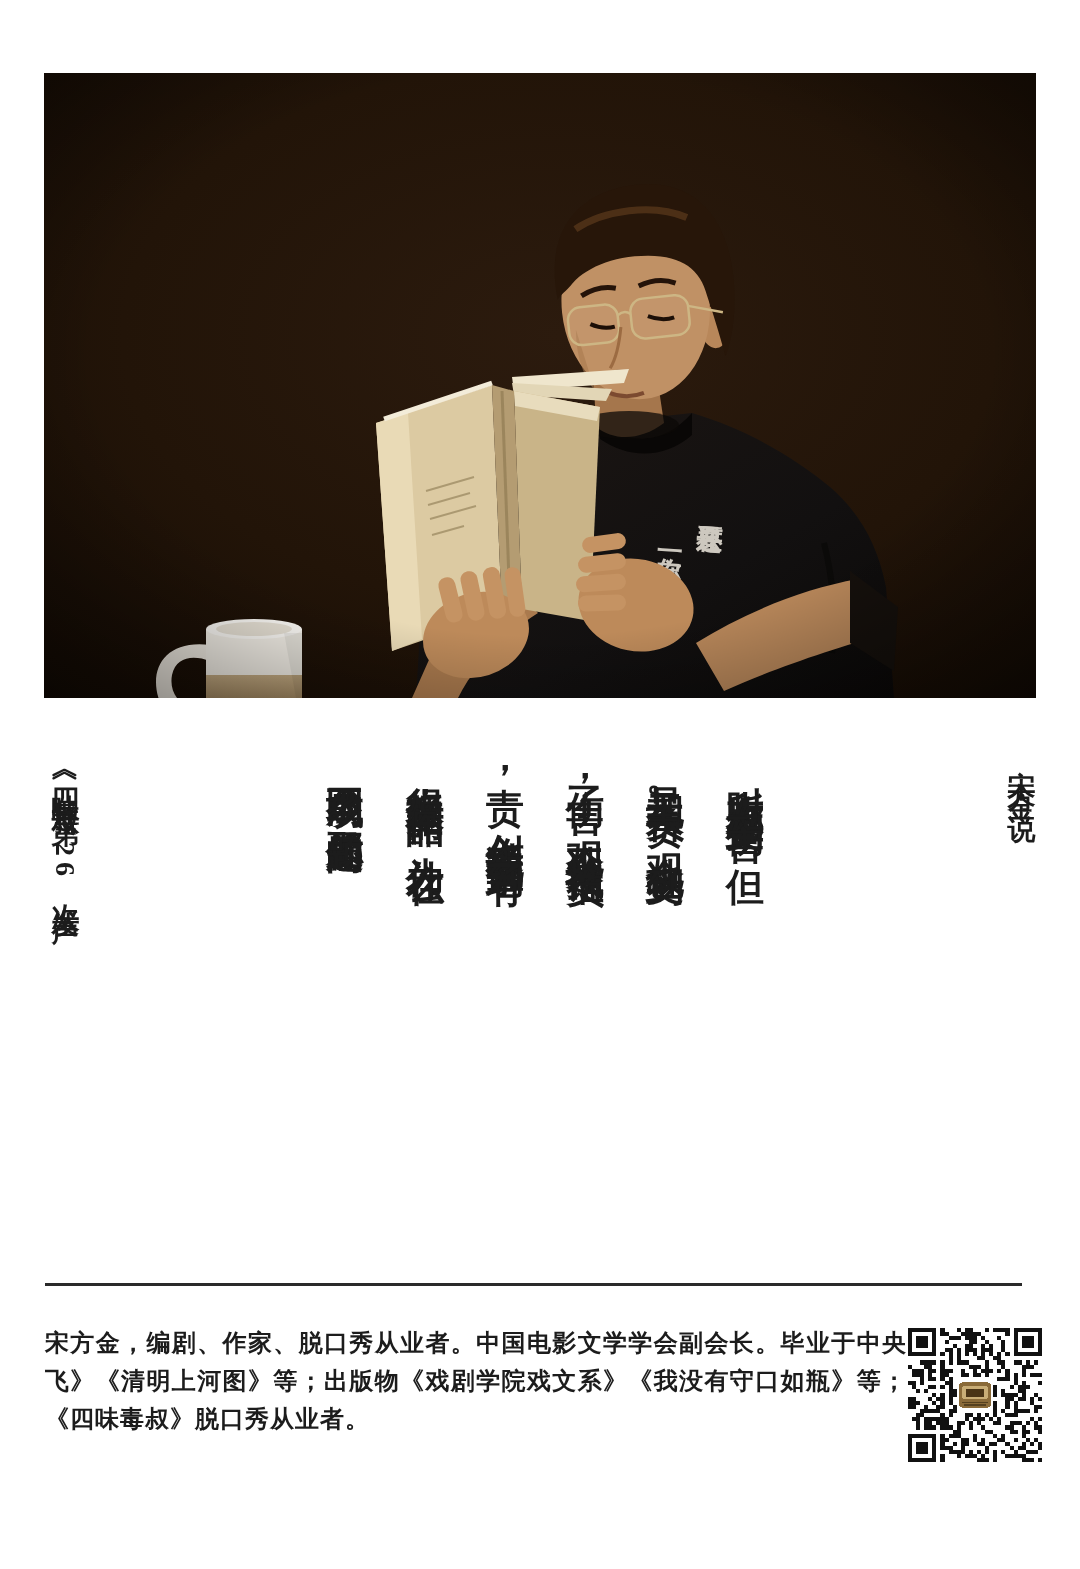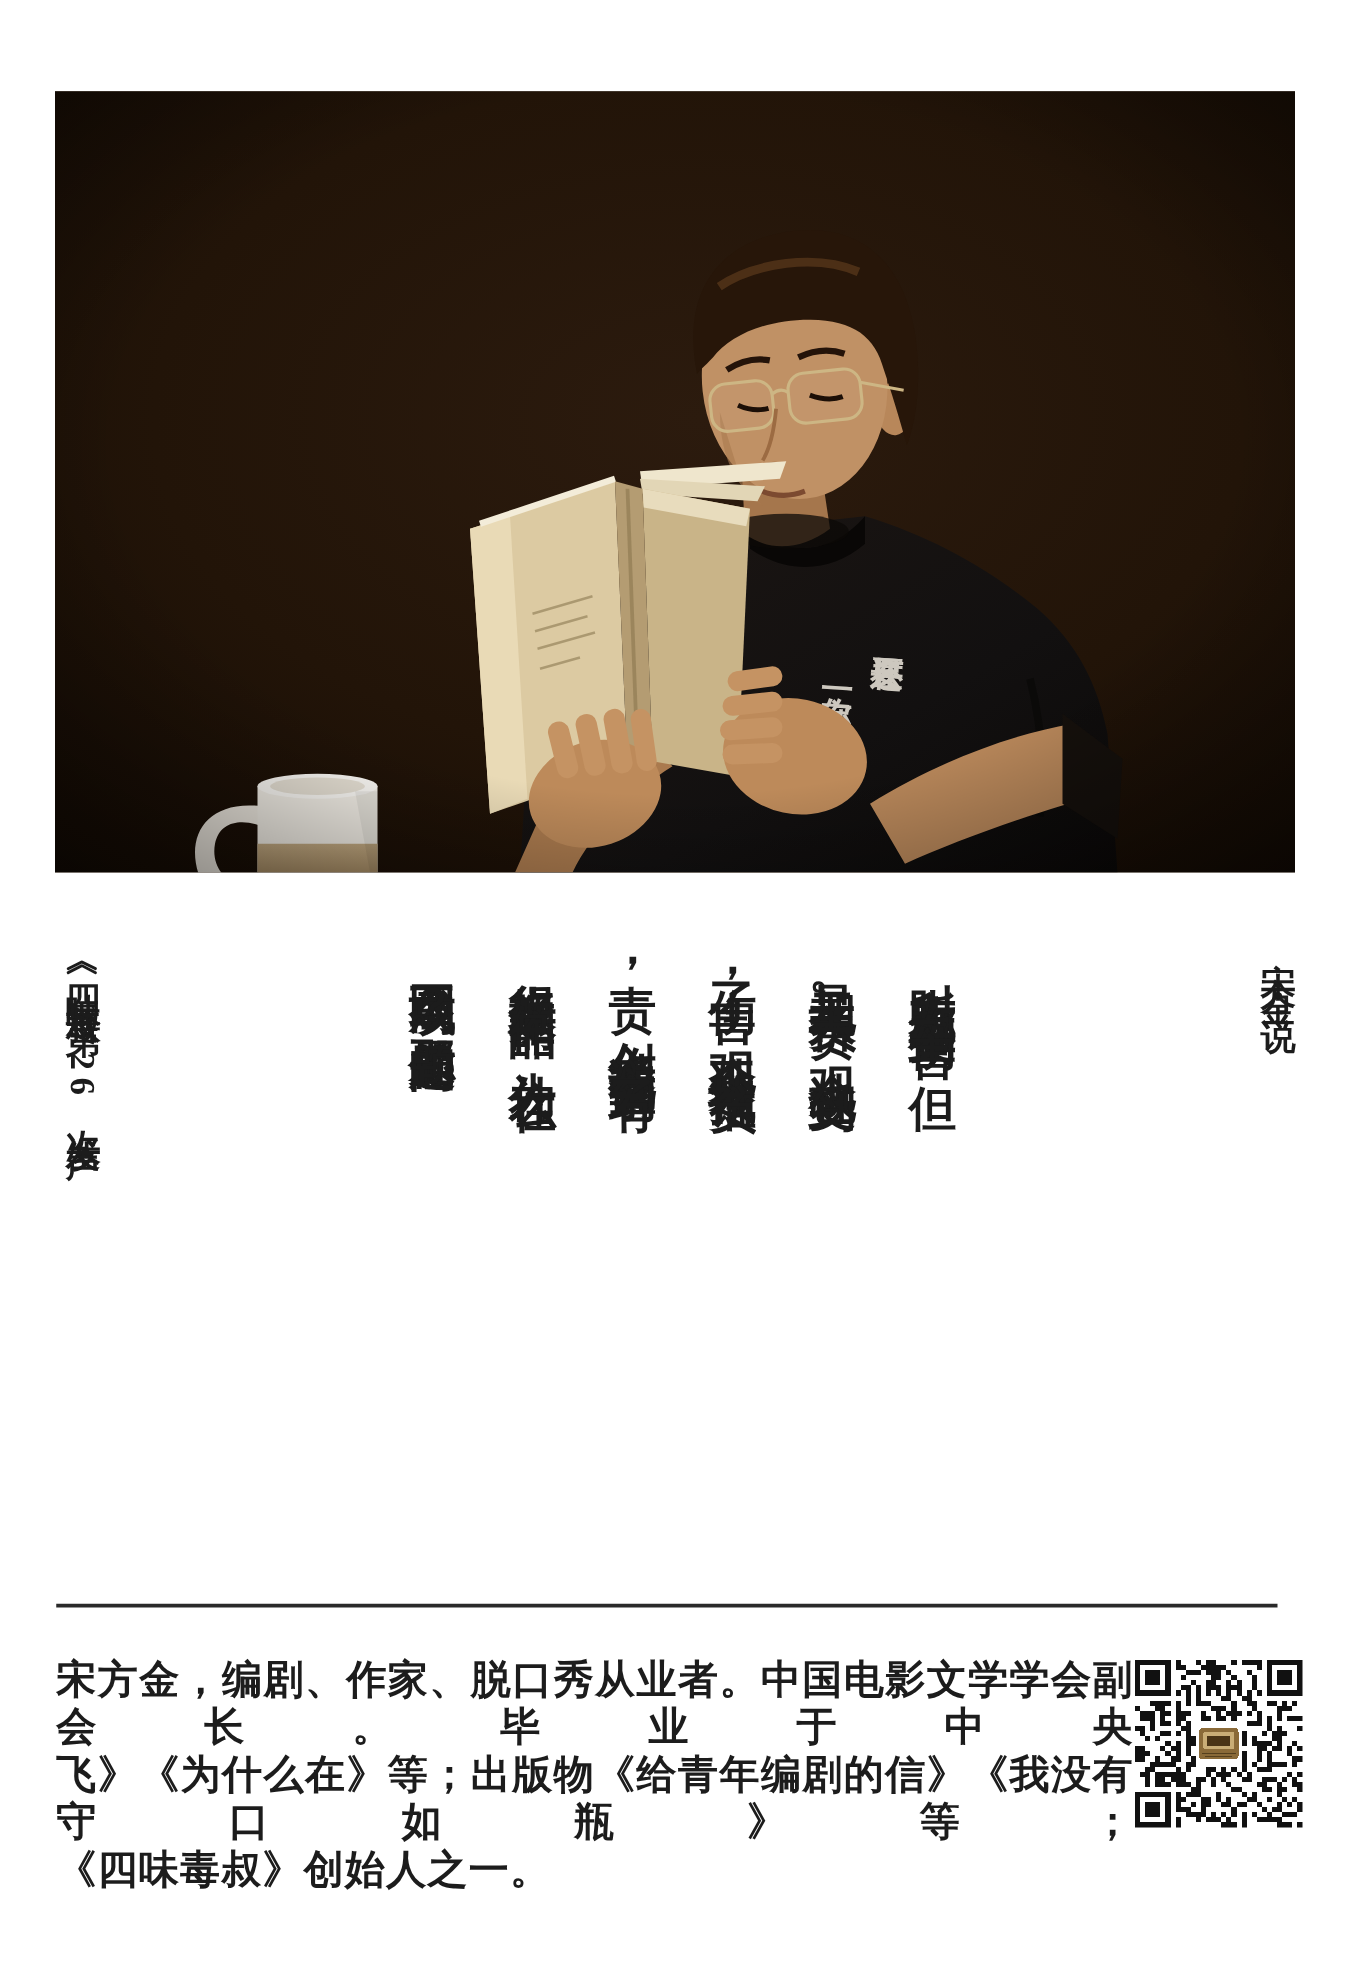--- a/index.html
+++ b/index.html
@@ -17,21 +17,21 @@
   .quote-block{position:absolute;left:305px;top:757px;height:560px;font-size:38px;font-weight:bold;}
   .q-col{line-height:80px;letter-spacing:4px;white-space:nowrap;}
   .q-col.last{letter-spacing:1px;}
   .series-col{position:absolute;left:36px;top:760px;font-size:28px;line-height:58px;
               letter-spacing:6px;font-weight:bold;}
 
   
   .separator{position:absolute;left:45px;top:1283px;width:977px;height:3px;background:#2a2a2a;}
 
   
-  .bio{position:absolute;left:45px;top:1324px;width:862px;font-size:32px;line-height:38px;
+  .bio{position:absolute;left:45px;top:1324px;width:862px;font-size:24px;line-height:38px;
        letter-spacing:1px;font-weight:bold;}
   .bio-line{width:100%;}
   .bio-line.j{text-align:justify;text-align-last:justify;}
 
   
   .qr-box{position:absolute;left:908px;top:1328px;width:134px;height:134px;background:#ffffff;}
   .qr-box svg{display:block;width:100%;height:100%;}
 </style>
 </head>
 <body>
@@ -169,22 +169,22 @@
     <div class="q-col">很好数据的作品，为什么在</div>
     <div class="q-col last">国内不成功？那是你的问题。</div>
   </div>
 
   <div class="series-col v">《四味毒叔》第2726次发声</div>
 
   <div class="separator"></div>
 
   <div class="bio">
     <div class="bio-line j">宋方金，编剧、作家、脱口秀从业者。中国电影文学学会副会长。毕业于中央</div>
-    <div class="bio-line j">飞》《为什么在》等；出版物《给青年编剧的信》《我没有守口如瓶》等；</div>
-    <div class="bio-line">《四味毒叔》创始人之一。</div>
+    <div class="bio-line j">飞》《清明上河图》等；出版物《戏剧学院戏文系》《我没有守口如瓶》等；</div>
+    <div class="bio-line">《四味毒叔》脱口秀从业者。</div>
   </div>
 
   <div class="qr-box">
     <svg id="qr-svg" viewBox="0 0 33 33" shape-rendering="crispEdges">
       <rect x="0" y="0" width="33" height="33" fill="#ffffff"></rect>
       <g id="qr-modules">
           <rect x="0" y="0" width="1" height="1" fill="#111111"></rect>
           <rect x="1" y="0" width="1" height="1" fill="#111111"></rect>
           <rect x="2" y="0" width="1" height="1" fill="#111111"></rect>
           <rect x="3" y="0" width="1" height="1" fill="#111111"></rect>

